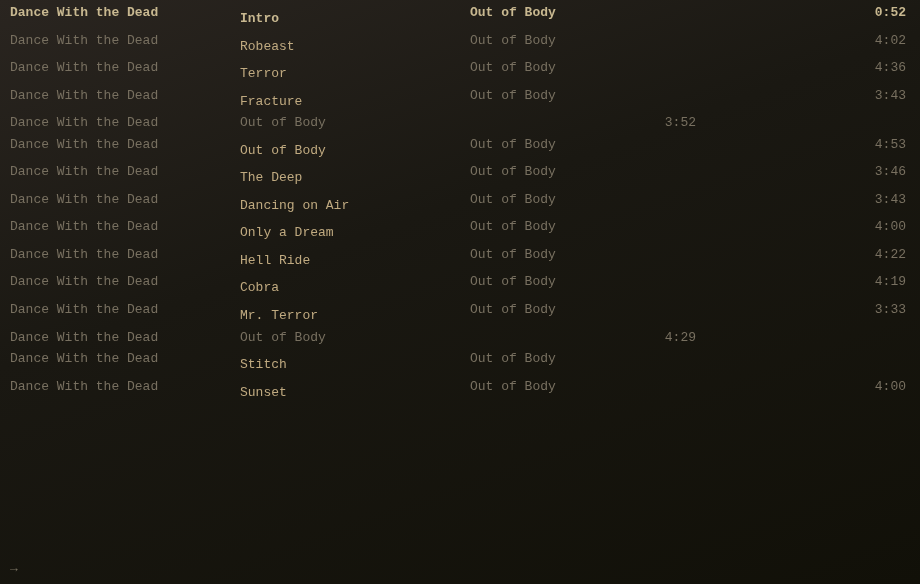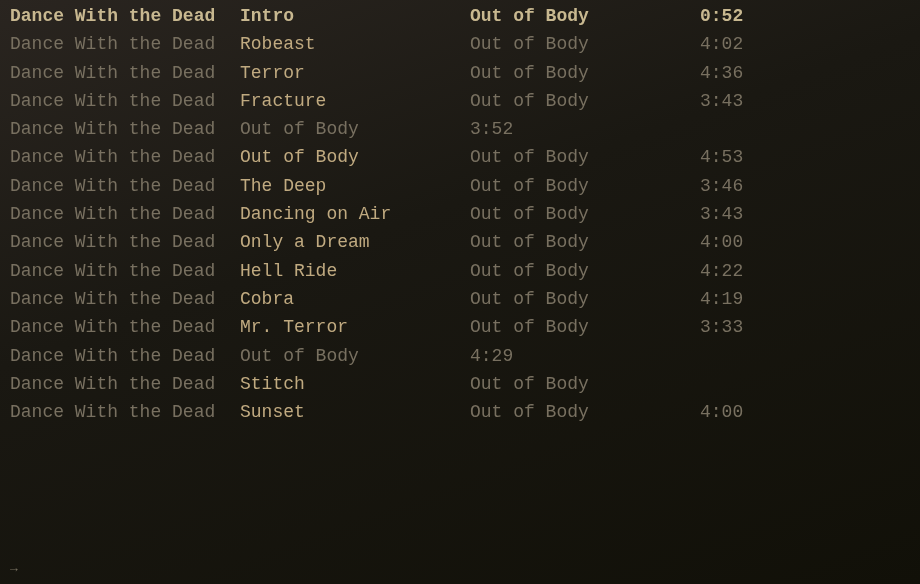--- a/index.html
+++ b/index.html
@@ -20,36 +20,36 @@
 
     .track-list {
       padding: 0;
       width: 100%;
     }
 
     .track-row {
       display: grid;
       grid-template-columns: 230px 230px 230px 1fr;
       padding: 2px 10px;
-      font-size: 18px;
+      font-size: 13px;
       line-height: 1.35;
       cursor: default;
     }
 
     .track-row.header {
       color: #c8b890;
       font-weight: bold;
       padding-top: 4px;
       padding-bottom: 2px;
     }
 
     .col-artist { color: #787060; }
-    .col-title  { color: #c0aa80; }
+    .col-title  { color: #c0aa80; margin-top: 6px; }
     .col-album  { color: #787060; }
-    .col-time   { color: #787060; padding-right: 4px; }
+    .col-time   { color: #787060; text-align: right; padding-right: 4px; }
 
     .header .col-artist { color: #c8b890; }
     .header .col-title  { color: #c8b890; }
     .header .col-album  { color: #c8b890; }
     .header .col-time   { color: #c8b890; }
 
     .bottom-arrow {
       position: absolute;
       bottom: 8px;
       left: 10px;

